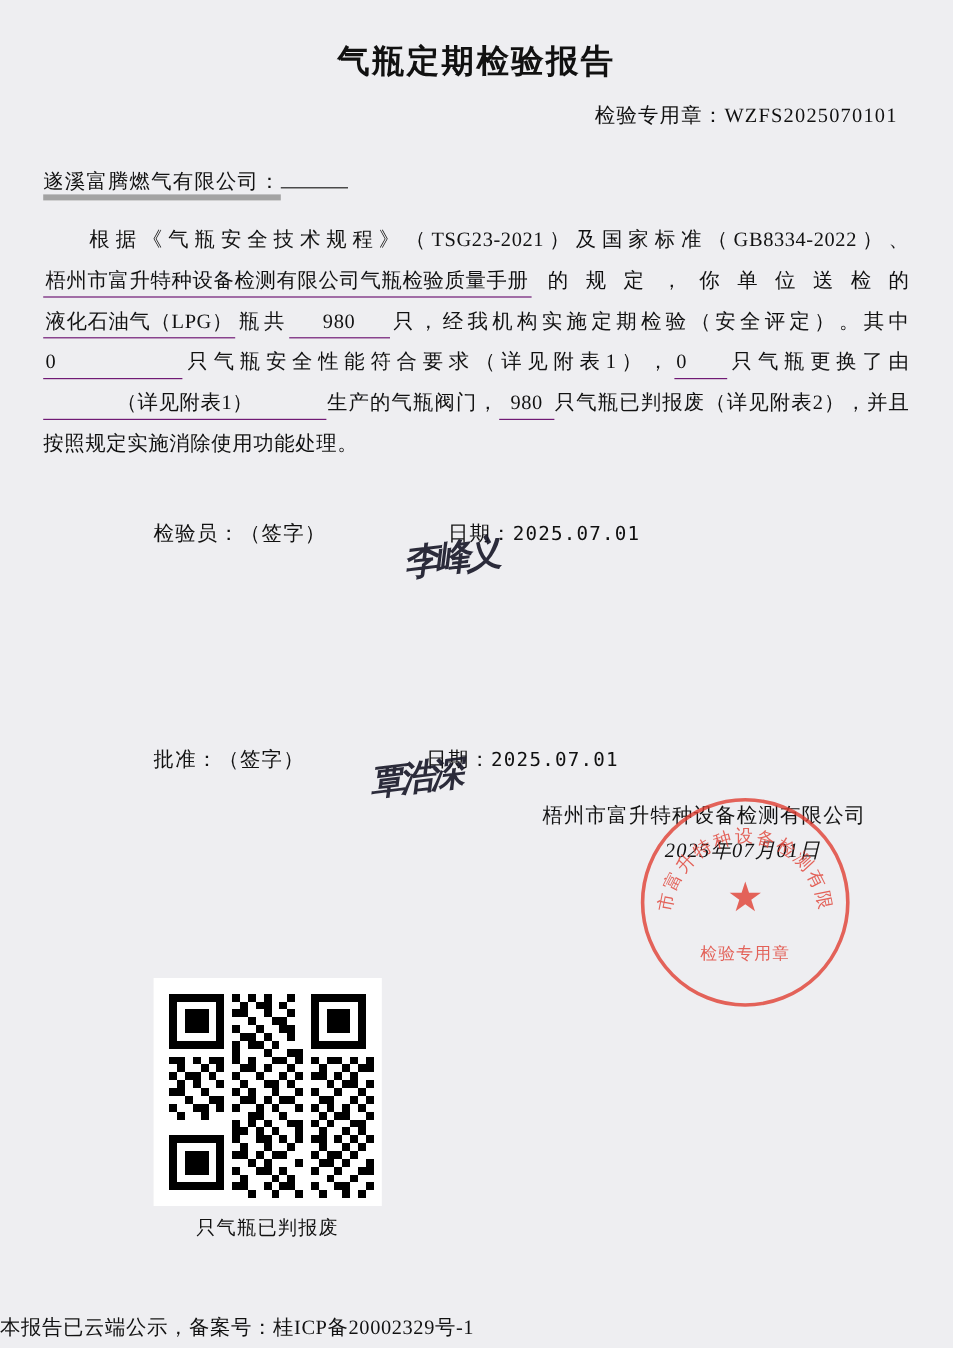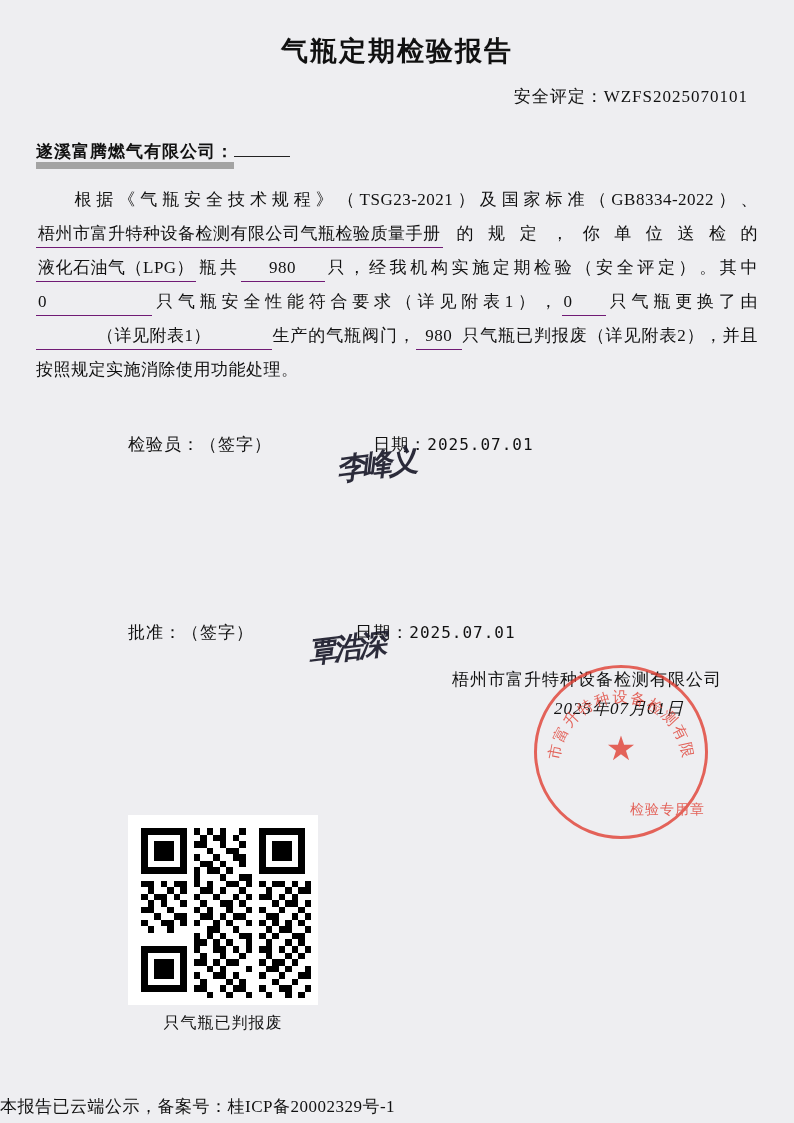--- a/index.html
+++ b/index.html
@@ -37,23 +37,22 @@
     margin-top: 16px;
     padding-right: 10px;
     letter-spacing: 1px;
   }
   .addressee {
     margin-top: 32px;
     font-size: 17px;
     letter-spacing: 1px;
   }
   .addressee .name {
-    border-bottom: 7px solid #a3a3a3;
+    border-bottom: 5px solid #a3a3a3;
     padding-bottom: 1px;
-    font-weight: bold;
   }
   .addressee .tail {
     display: inline-block;
     width: 56px;
     border-bottom: 1px solid #222;
   }
   .body-text {
     margin-top: 20px;
     font-size: 17px;
     line-height: 34px;
@@ -154,22 +153,22 @@
     left: 50%;
     top: 50%;
     transform: translate(-50%, -58%);
     font-size: 34px;
     line-height: 1;
   }
   .seal .seal-bottom {
     position: absolute;
     left: 0;
     right: 0;
-    bottom: 17px;
-    text-align: right;
+    bottom: 32px;
+    text-align: center;
     font-size: 14px;
     letter-spacing: 1px;
     font-family: Liberation Sans, sans-serif;
   }
   .seal .arc {
     position: absolute;
     left: 0;
     top: 0;
     width: 168px;
     height: 168px;
@@ -212,21 +211,21 @@
   }
 </style>
 </head>
 <body>
 
 <div class="page">
 
   <div class="title">气瓶定期检验报告</div>
 
   <div class="report-no">
-    <span>安全评定：</span><span>WZFS2025070101</span>
+    <span>检验专用章：</span><span>WZFS2025070101</span>
   </div>
 
   <div class="addressee">
     <span class="name">遂溪富腾燃气有限公司：</span><span class="tail"></span>
   </div>
 
   <div class="body-text">
     <span class="indent"></span><span>根据《气瓶安全技术规程》（TSG23-2021）及国家标准（GB8334-2022）、</span><span class="ul ul-w1">梧州市富升特种设备检测有限公司气瓶检验质量手册</span><span>的规定，你单位送检的</span><span class="ul ul-w2">液化石油气（LPG）</span><span>瓶共</span><span class="ul ul-w3">980</span><span>只，经我机构实施定期检验（安全评定）。其中</span><span class="ul ul-w4">0</span><span>只气瓶安全性能符合要求（详见附表1），</span><span class="ul ul-w5">0</span><span>只气瓶更换了由</span><span class="ul ul-w6">（详见附表1）</span><span>生产的气瓶阀门，</span><span class="ul ul-w7">980</span><span>只气瓶已判报废（详见附表2），并且按照规定实施消除使用功能处理。</span>
   </div>
 

